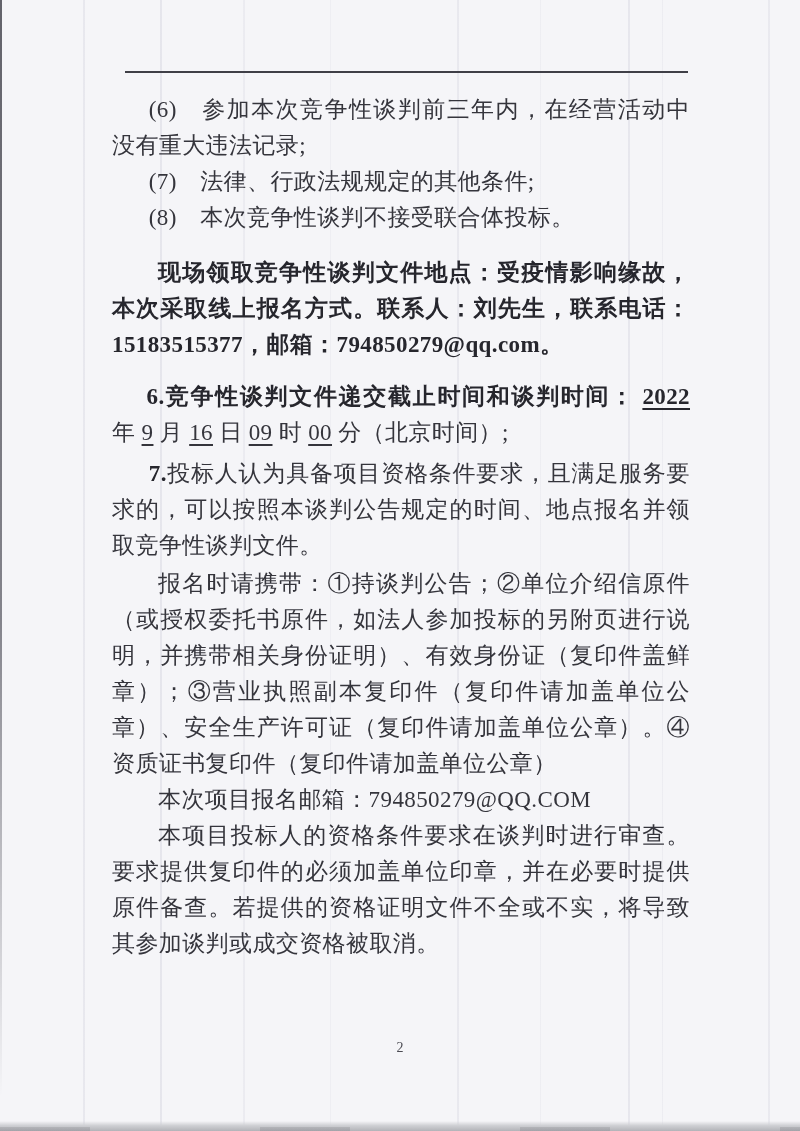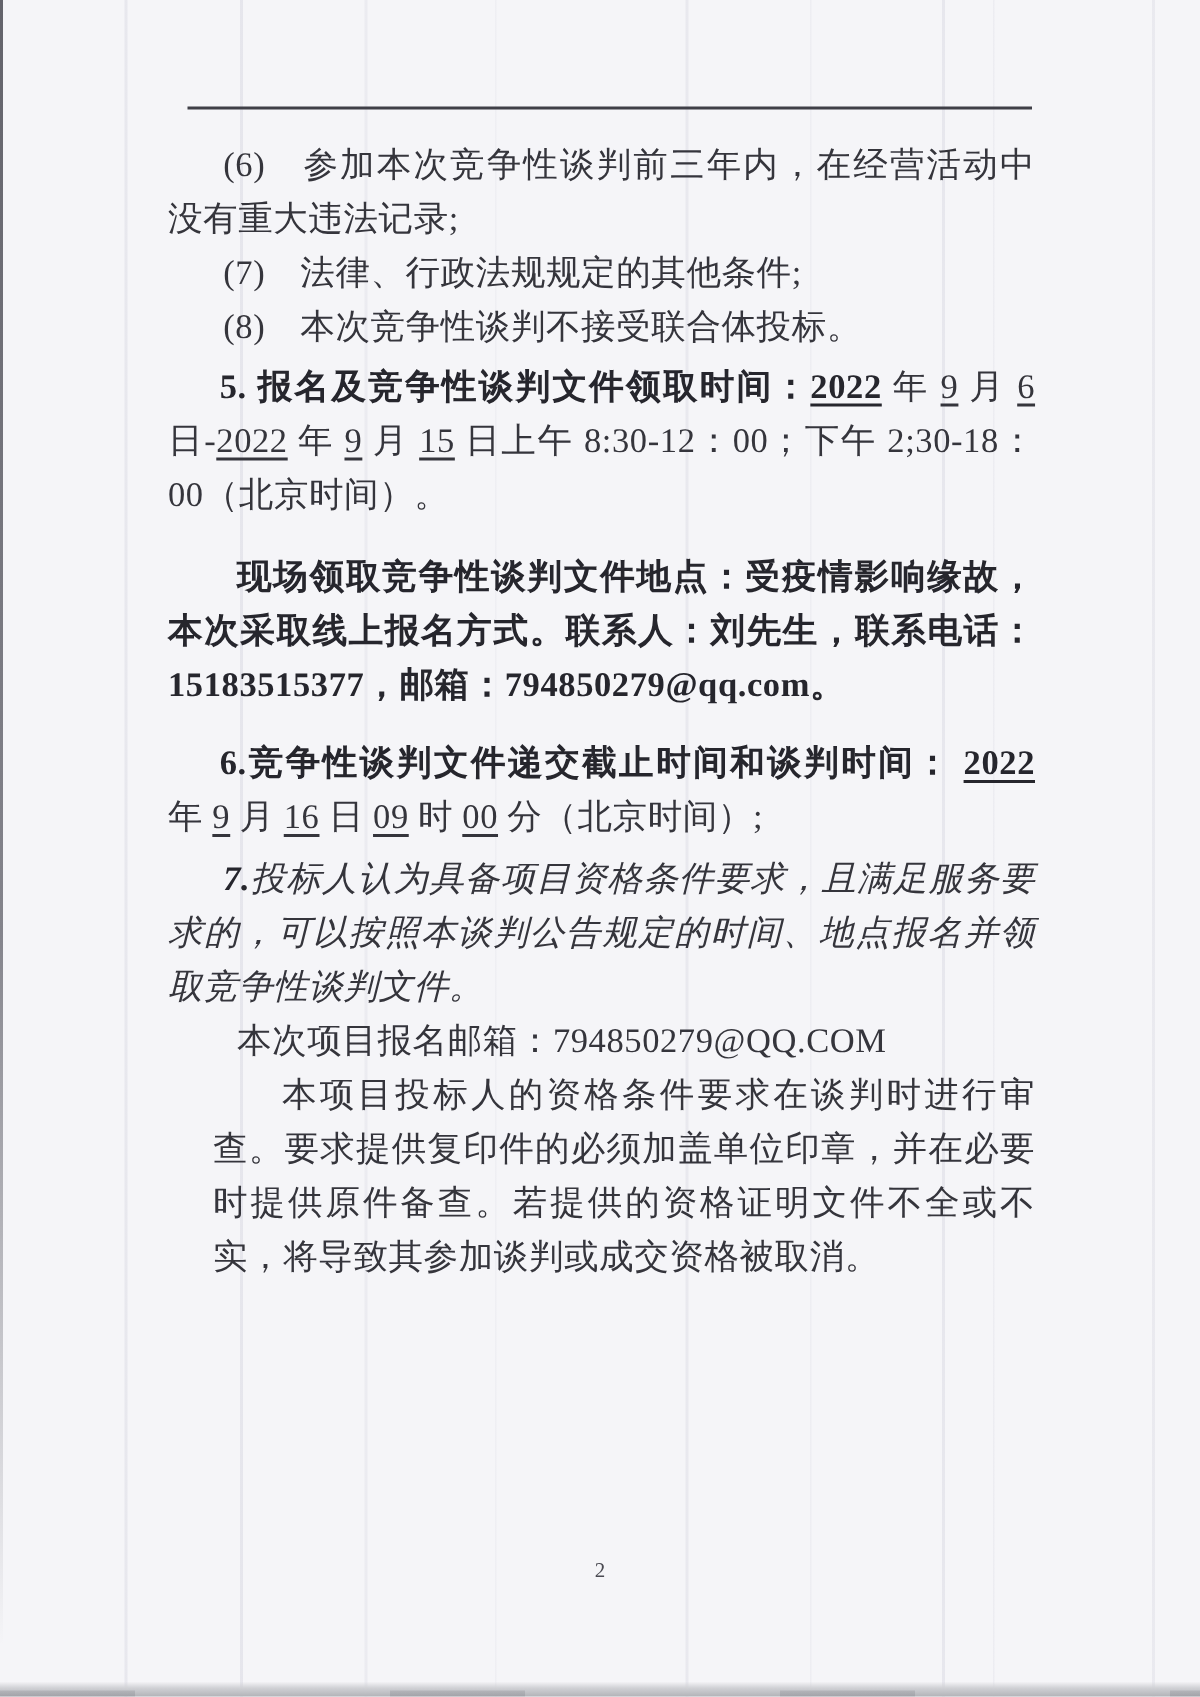--- a/index.html
+++ b/index.html
@@ -71,26 +71,26 @@
 
 <div class="page">
   <div class="stripes"></div>
   <div class="edge-left"></div>
   <div class="header-rule"></div>
 
   <div class="doc" id="doc-body">
       <p class="para" style="text-indent: 1.6em;"><span>(6)　参加本次竞争性谈判前三年内，在经营活动中没有重大违法记录;</span></p>
       <p class="para" style="text-indent: 1.6em;"><span>(7)　法律、行政法规规定的其他条件;</span></p>
       <p class="para" style="text-indent: 1.6em;"><span>(8)　本次竞争性谈判不接受联合体投标。</span></p>
-      <p class="para" style="text-indent: 1.5em; margin-top: 4px;"><span class="b">5. 报名及竞争性谈判文件领取时间：</span><span class="b u">2022</span><span> 年 </span><span class="u">9</span><span> 月 </span><span class="u">6</span><span> 日-</span><span class="u">2022</span><span> 年 </span><span class="u">9</span><span> 月 </span><span class="u">15</span><span> 日上午 8:30-12：00；下午 2;30-18：00（北京时间）。</span></p>
       <p class="para" style="text-indent: 2em; margin-top: 19px;"><span class="b">现场领取竞争性谈判文件地点：受疫情影响缘故，本次采取线上报名方式。联系人：刘先生，联系电话：15183515377，邮箱：794850279@qq.com。</span></p>
       <p class="para" style="text-indent: 1.5em; margin-top: 16px;"><span class="b">6.竞争性谈判文件递交截止时间和谈判时间： </span><span class="b u">2022</span><span> 年 </span><span class="u">9</span><span> 月 </span><span class="u">16</span><span> 日 </span><span class="u">09</span><span> 时 </span><span class="u">00</span><span> 分（北京时间）;</span></p>
-      <p class="para" style="text-indent: 1.6em; margin-top: 5px; font-style: italic;"><span class="b">7.</span><span>投标人认为具备项目资格条件要求，且满足服务要求的，可以按照本谈判公告规定的时间、地点报名并领取竞争性谈判文件。</span></p>
+      <p class="para" style="text-indent: 1.6em; margin-top: 5px;"><span class="b">7.</span><span>投标人认为具备项目资格条件要求，且满足服务要求的，可以按照本谈判公告规定的时间、地点报名并领取竞争性谈判文件。</span></p>
+      <p class="para" style="text-indent: 2em; margin-top: 2px;"><span>报名时请携带：①持谈判公告；②单位介绍信原件（或授权委托书原件，如法人参加投标的另附页进行说明，并携带相关身份证明）、有效身份证（复印件盖鲜章）；③营业执照副本复印件（复印件请加盖单位公章）、安全生产许可证（复印件请加盖单位公章）。④资质证书复印件（复印件请加盖单位公章）</span></p>
       <p class="para" style="text-indent: 2em;"><span>本次项目报名邮箱：794850279@QQ.COM</span></p>
-      <p class="para" style="text-indent: 2em; margin-left: 30px;"><span>本项目投标人的资格条件要求在谈判时进行审查。要求提供复印件的必须加盖单位印章，并在必要时提供原件备查。若提供的资格证明文件不全或不实，将导致其参加谈判或成交资格被取消。</span></p>
+      <p class="para" style="text-indent: 2em;"><span>本项目投标人的资格条件要求在谈判时进行审查。要求提供复印件的必须加盖单位印章，并在必要时提供原件备查。若提供的资格证明文件不全或不实，将导致其参加谈判或成交资格被取消。</span></p>
     </div>
 
   <div class="footer">
     <span class="pagenum">2</span>
   </div>
 
   <div class="edge-bottom"></div>
 </div>
 
 </body></html>

